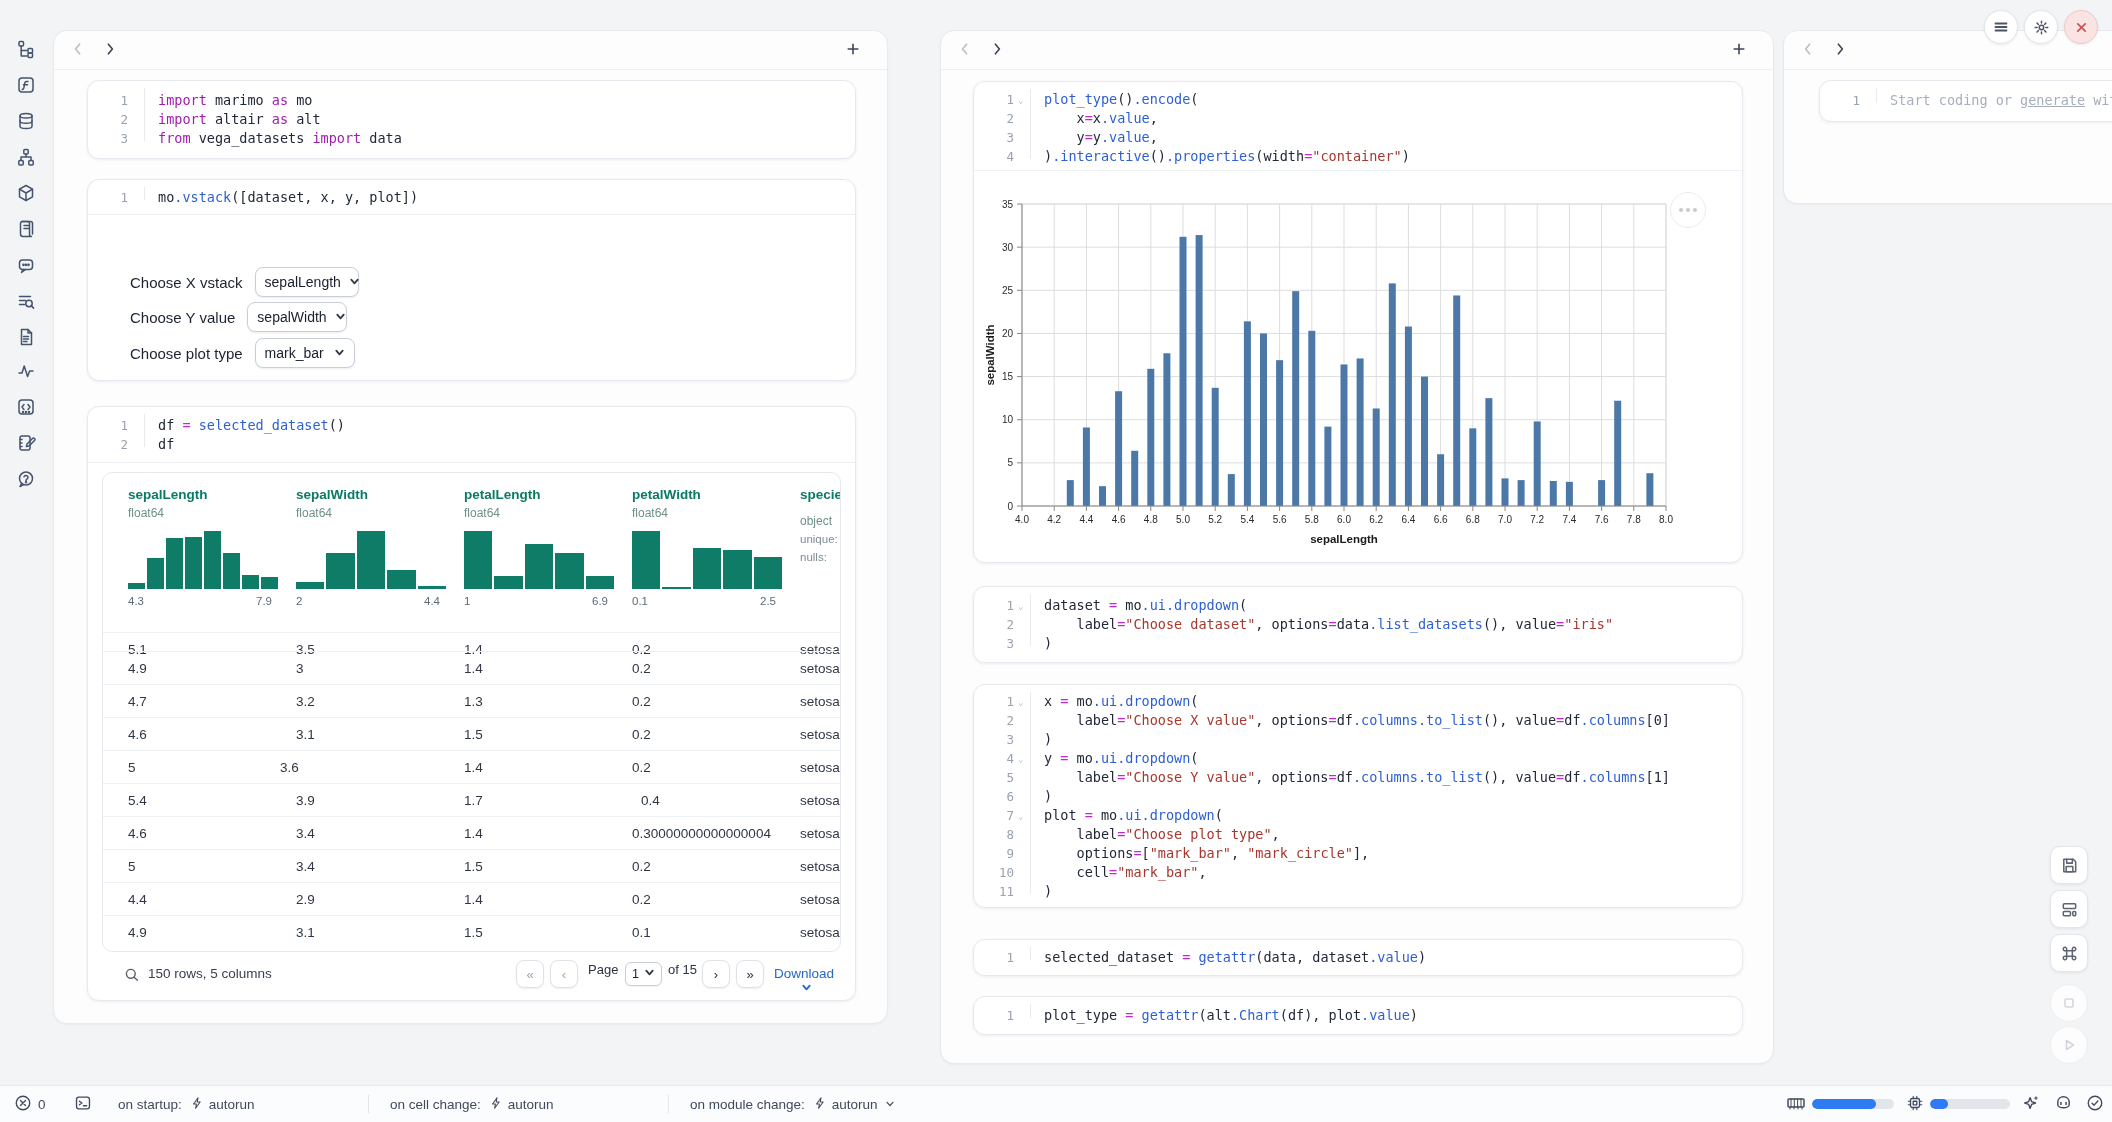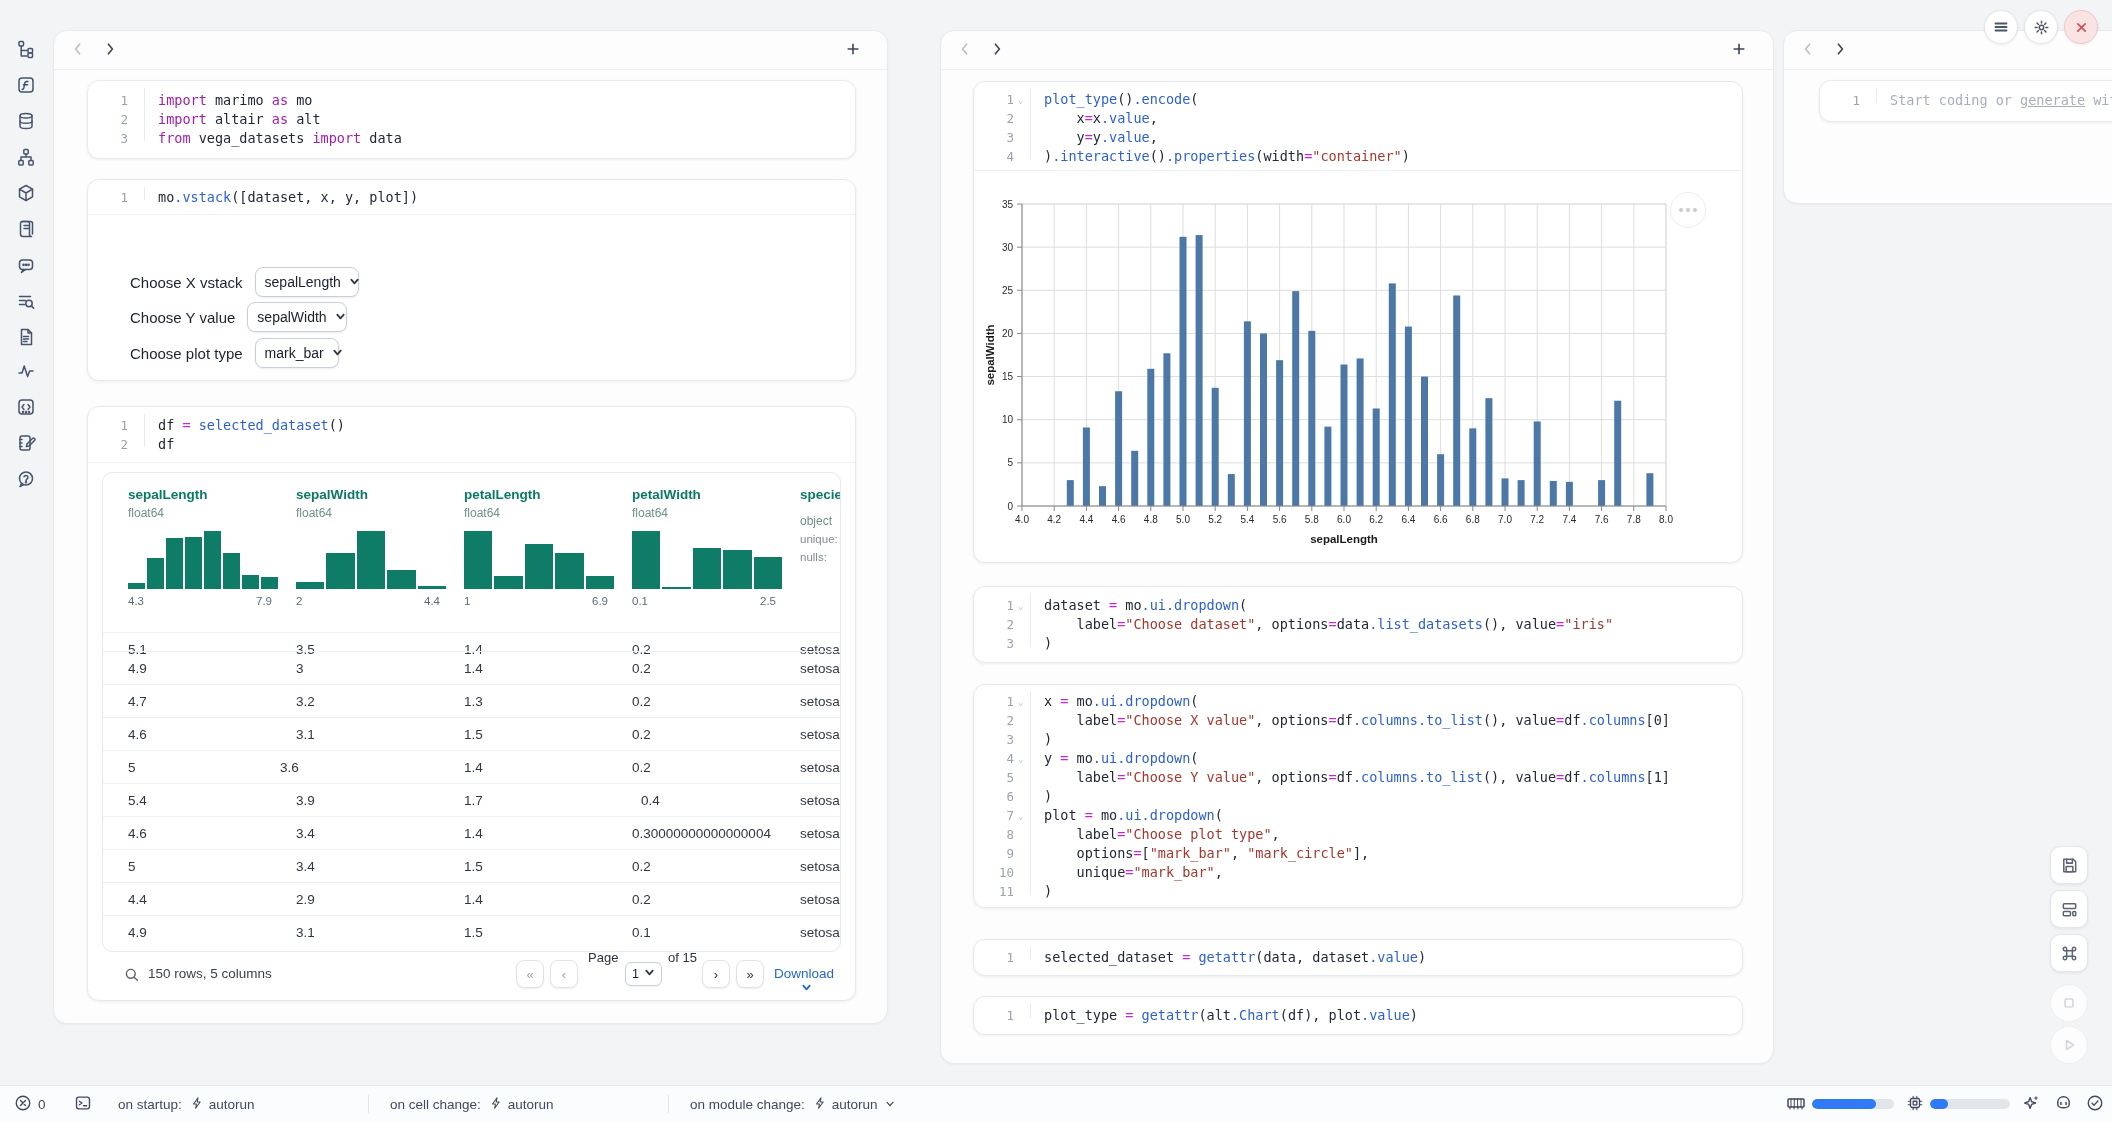--- a/index.html
+++ b/index.html
@@ -51,21 +51,21 @@
   .hist div{background:#0e7c66;flex:1;}
   .hist-min,.hist-max{position:absolute;font-size:11.5px;color:#5c6b7a;}
   .trow{position:absolute;left:0;right:0;height:33px;border-top:1px solid #eef1f4;}
   .tcell{position:absolute;top:0;height:33px;line-height:33px;font-size:13.5px;color:#2f3744;white-space:nowrap;}
   .tfooter{position:absolute;left:14px;right:14px;height:50px;}
   .tf-summary{position:absolute;left:46px;top:16px;font-size:13.5px;color:#3a4250;}
   .pg-btn{position:absolute;top:10px;width:28px;height:28px;box-sizing:border-box;border:1px solid #dfe3e9;border-radius:8px;
     background:#fff;box-shadow:0 1px 2px rgba(0,0,0,.07);display:flex;align-items:center;justify-content:center;
     font-size:13px;color:#2b3442;cursor:pointer;}
   .pg-btn.dim{color:#9aa3ad;}
-  .pg-label{position:absolute;top:0;font-size:13px;color:#2b3442;}
+  .pg-label{position:absolute;top:12px;font-size:13px;color:#2b3442;}
   .pg-select{position:absolute;top:12px;height:24px;box-sizing:border-box;border:1px solid #c9cfd9;border-radius:6px;
     background:#fff;display:flex;align-items:center;padding:0 6px;font-size:12.5px;color:#18202e;cursor:pointer;
     box-shadow:0 1px 2px rgba(0,0,0,.06);}
   .pg-select svg{stroke:#333a46;fill:none;stroke-width:2;stroke-linecap:round;stroke-linejoin:round;margin-left:5px;}
   .download{position:absolute;top:16px;font-size:13.5px;color:#2468c8;cursor:pointer;display:flex;align-items:center;flex-direction:column;}
   .download svg{stroke:#2468c8;fill:none;stroke-width:2;stroke-linecap:round;stroke-linejoin:round;margin-left:5px;}
   
   #chart-more{position:absolute;width:34px;height:34px;border:1px solid #ececec;border-radius:50%;background:#fff;
     display:flex;align-items:center;justify-content:center;gap:3px;cursor:pointer;}
   #chart-more i{width:4px;height:4px;border-radius:50%;background:#c9c9c9;}
@@ -236,21 +236,21 @@
         <span class="dd-label">Choose Y value</span>
         <span class="select" style="width: 100px; margin-left: 12px;">
           <span>sepalWidth</span>
           <span><svg width="11" height="11" viewBox="0 0 12 12">
               <path d="M2.5 4l3.5 4 3.5-4"></path>
             </svg></span>
         </span>
       </div>
       <div class="dd-row" style="top: 158px;">
         <span class="dd-label">Choose plot type</span>
-        <span class="select" style="width: 84px; margin-left: 12px;">
+        <span class="select" style="width: 100px; margin-left: 12px;">
           <span>mark_bar</span>
           <span><svg width="11" height="11" viewBox="0 0 12 12">
               <path d="M2.5 4l3.5 4 3.5-4"></path>
             </svg></span>
         </span>
       </div>
     </div>
     <div class="cell" style="left: 33px; top: 375px; width: 767px; height: 593px;">
       <div class="code-area" style="padding-top: 9px;">
         <div class="codeline"><span class="num">1</span><span class="src"><span class="tok-pl">df </span><span class="tok-op">=</span><span class="tok-pl"> </span><span class="tok-fn">selected_dataset</span><span class="tok-pl">()</span></span></div>
@@ -579,21 +579,21 @@
       <div class="code-area" style="padding-top: 7px;">
         <div class="codeline"><span class="num">1</span><span class="chev">⌄</span><span class="src"><span class="tok-pl">x </span><span class="tok-op">=</span><span class="tok-pl"> mo</span><span class="tok-fn">.ui.dropdown</span><span class="tok-pl">(</span></span></div>
         <div class="codeline"><span class="num">2</span><span class="src"><span class="tok-pl">    label</span><span class="tok-op">=</span><span class="tok-str">"Choose X value"</span><span class="tok-pl">, options</span><span class="tok-op">=</span><span class="tok-pl">df</span><span class="tok-fn">.columns.to_list</span><span class="tok-pl">(), value</span><span class="tok-op">=</span><span class="tok-pl">df</span><span class="tok-fn">.columns</span><span class="tok-pl">[0]</span></span></div>
         <div class="codeline"><span class="num">3</span><span class="src"><span class="tok-pl">)</span></span></div>
         <div class="codeline"><span class="num">4</span><span class="chev">⌄</span><span class="src"><span class="tok-pl">y </span><span class="tok-op">=</span><span class="tok-pl"> mo</span><span class="tok-fn">.ui.dropdown</span><span class="tok-pl">(</span></span></div>
         <div class="codeline"><span class="num">5</span><span class="src"><span class="tok-pl">    label</span><span class="tok-op">=</span><span class="tok-str">"Choose Y value"</span><span class="tok-pl">, options</span><span class="tok-op">=</span><span class="tok-pl">df</span><span class="tok-fn">.columns.to_list</span><span class="tok-pl">(), value</span><span class="tok-op">=</span><span class="tok-pl">df</span><span class="tok-fn">.columns</span><span class="tok-pl">[1]</span></span></div>
         <div class="codeline"><span class="num">6</span><span class="src"><span class="tok-pl">)</span></span></div>
         <div class="codeline"><span class="num">7</span><span class="chev">⌄</span><span class="src"><span class="tok-pl">plot </span><span class="tok-op">=</span><span class="tok-pl"> mo</span><span class="tok-fn">.ui.dropdown</span><span class="tok-pl">(</span></span></div>
         <div class="codeline"><span class="num">8</span><span class="src"><span class="tok-pl">    label</span><span class="tok-op">=</span><span class="tok-str">"Choose plot type"</span><span class="tok-pl">,</span></span></div>
         <div class="codeline"><span class="num">9</span><span class="src"><span class="tok-pl">    options</span><span class="tok-op">=</span><span class="tok-pl">[</span><span class="tok-str">"mark_bar"</span><span class="tok-pl">, </span><span class="tok-str">"mark_circle"</span><span class="tok-pl">],</span></span></div>
-        <div class="codeline"><span class="num">10</span><span class="src"><span class="tok-pl">    unique</span><span class="tok-op">=</span><span class="tok-str">"mark_bar"</span><span class="tok-pl">,</span></span></div>
+        <div class="codeline"><span class="num">10</span><span class="src"><span class="tok-pl">    cell</span><span class="tok-op">=</span><span class="tok-str">"mark_bar"</span><span class="tok-pl">,</span></span></div>
         <div class="codeline"><span class="num">11</span><span class="src"><span class="tok-pl">)</span></span></div>
       </div>
     </div>
     <div class="cell" style="left: 32px; top: 908px; width: 768px; height: 35px;">
       <div class="code-area" style="padding-top: 8px;">
         <div class="codeline"><span class="num">1</span><span class="src"><span class="tok-pl">selected_dataset </span><span class="tok-op">=</span><span class="tok-pl"> </span><span class="tok-fn">getattr</span><span class="tok-pl">(data, dataset</span><span class="tok-fn">.value</span><span class="tok-pl">)</span></span></div>
       </div>
     </div>
     <div class="cell" style="left: 32px; top: 965px; width: 768px; height: 37px;">
       <div class="code-area" style="padding-top: 9px;">

